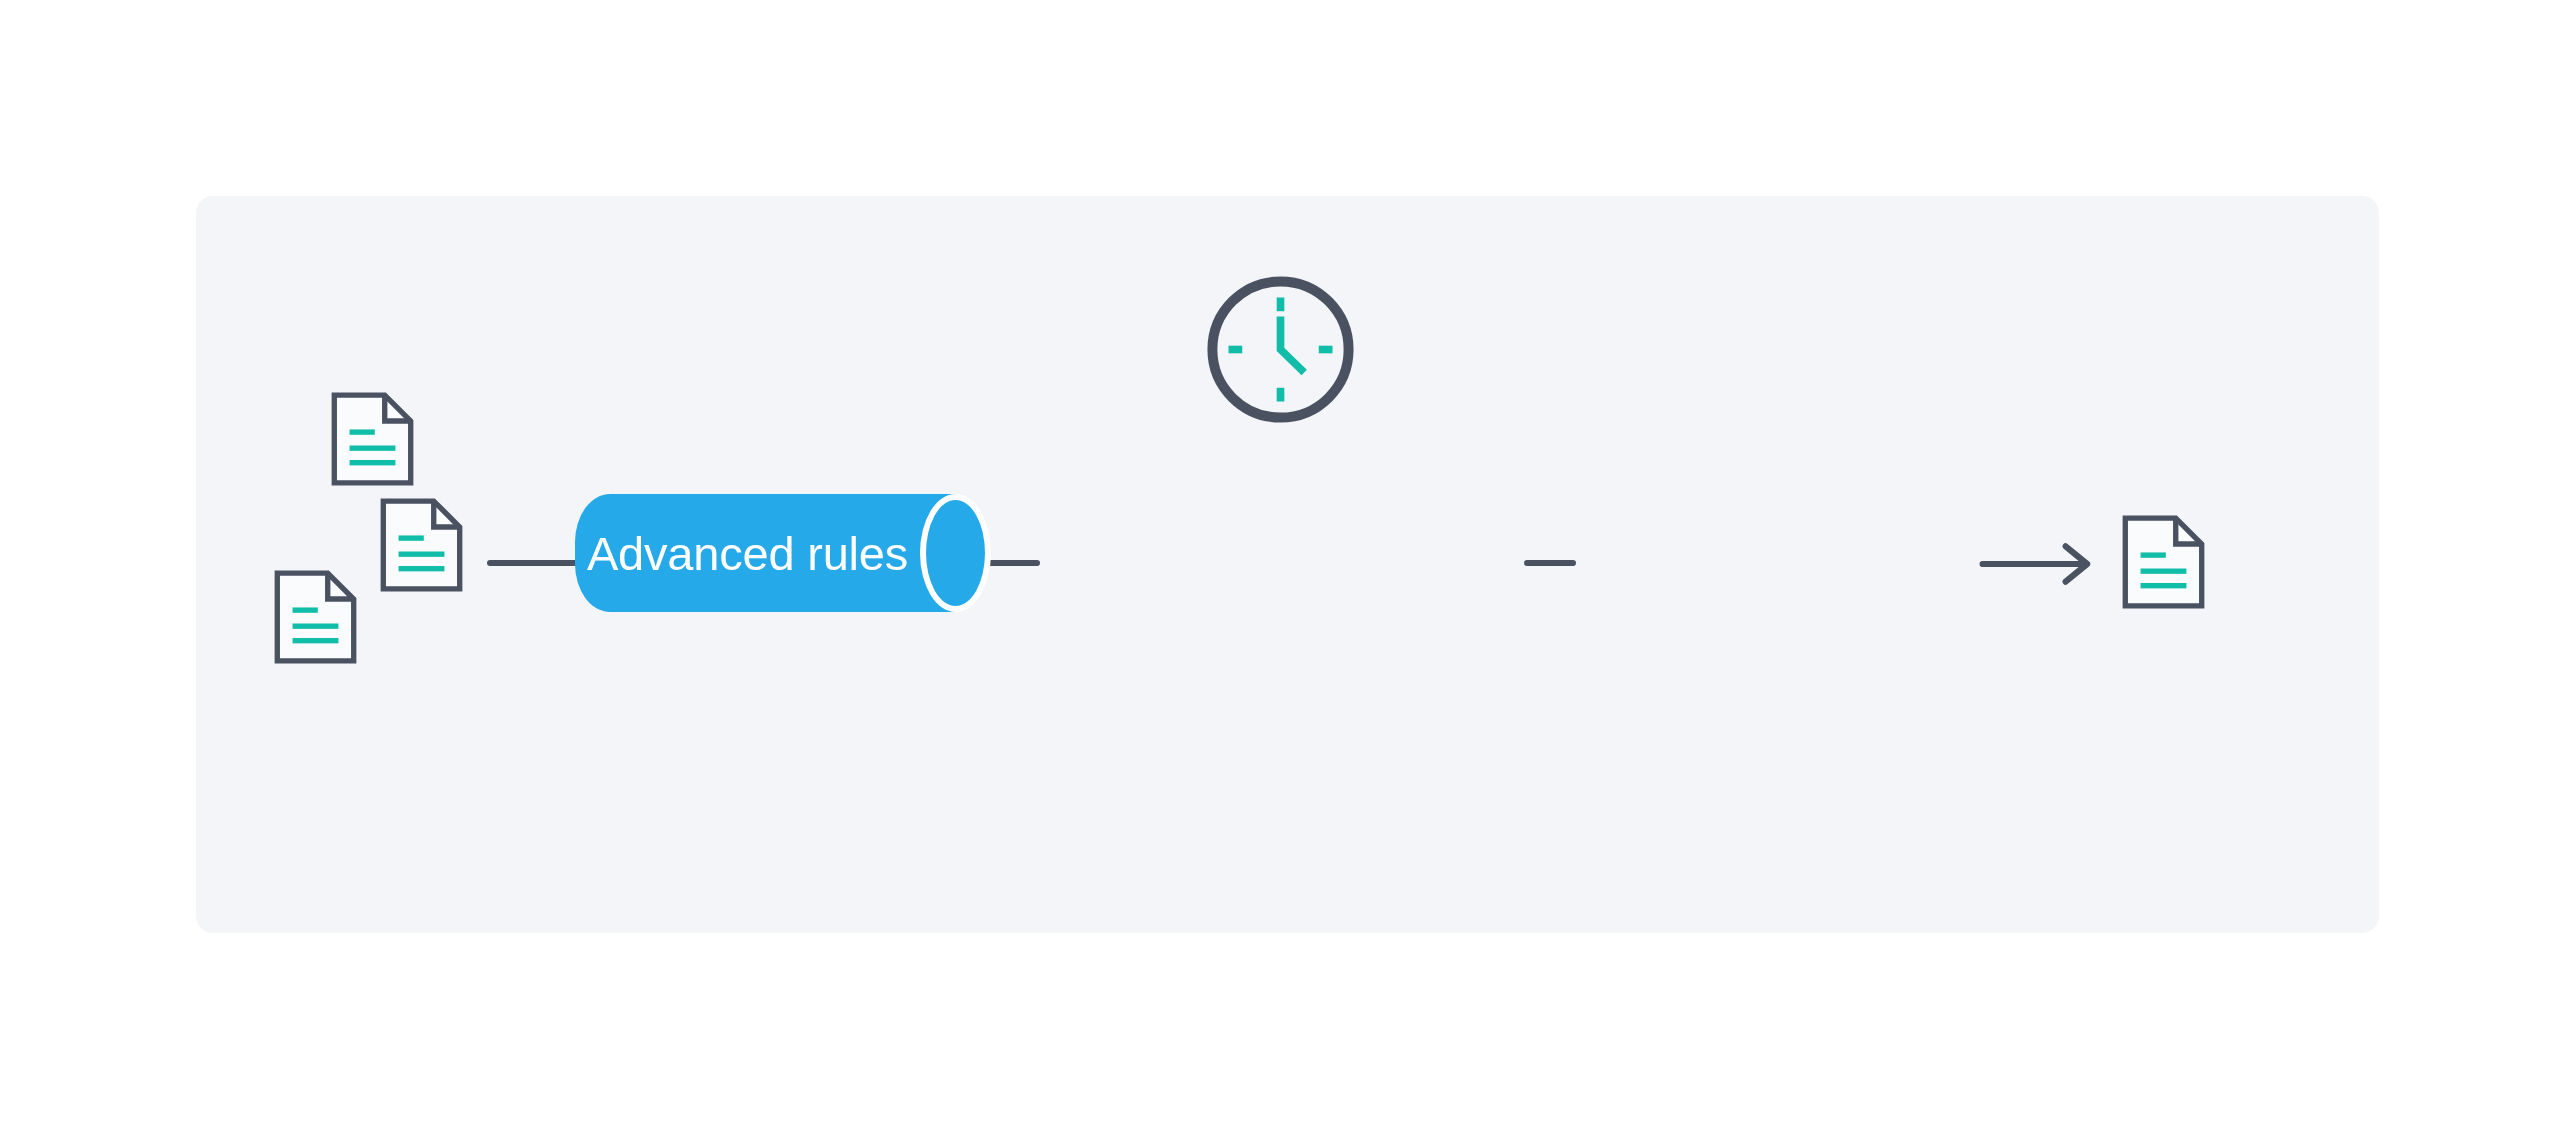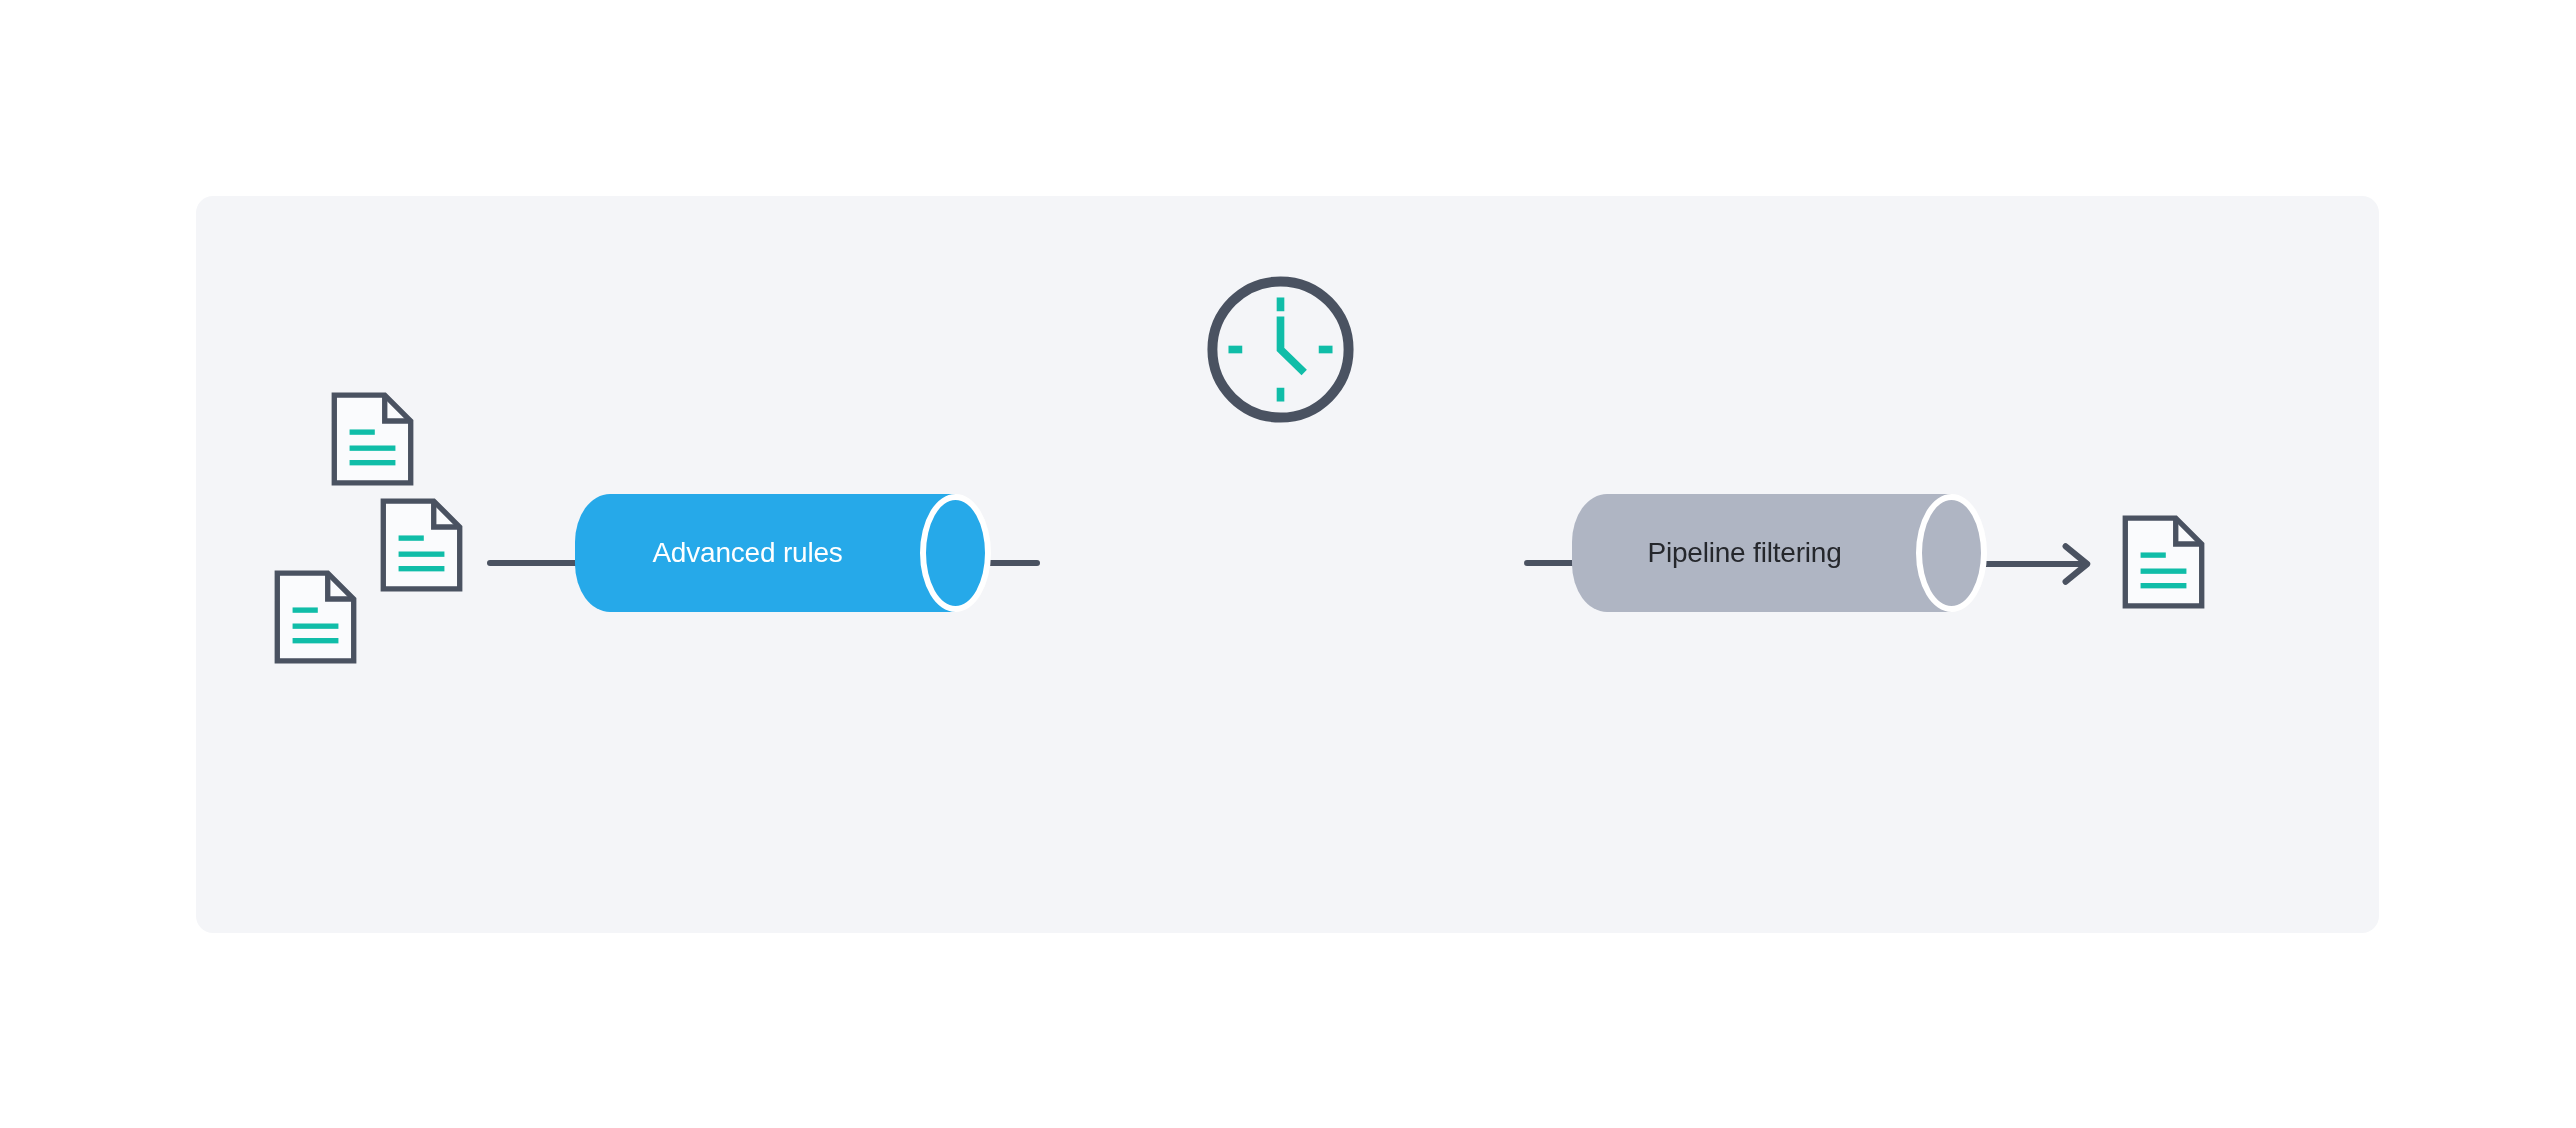--- a/index.html
+++ b/index.html
@@ -42,21 +42,21 @@
     border-top-left-radius:35px 48px;border-bottom-left-radius:35px 48px;
   }
   .cyl-cap{
     position:absolute;right:0;top:0;width:71px;height:118px;
     border-radius:50%;background:var(--fill,#ccc);
     border:6.1px solid var(--cap-ring);box-sizing:border-box;
   }
   .cyl-label{
     position:absolute;left:0;top:0;height:118px;display:flex;
     align-items:center;justify-content:center;box-sizing:border-box;
-    padding-right:35px;font-size:28px;font-weight:500;letter-spacing:-0.2px;
+    padding-right:35px;font-size:47px;font-weight:500;letter-spacing:-0.2px;
     color:var(--label-color,#000);white-space:nowrap;
   }
   svg.flow-arrow{position:absolute;left:1978px;top:537px;width:123px;height:54px;z-index:1;}
   .arrow-stroke{stroke:var(--connector);stroke-width:8;stroke-linecap:round;stroke-linejoin:round;fill:none;}
 </style>
 </head>
 <body>
 
 <div class="stage-area">
   <div class="panel"></div>
@@ -94,25 +94,20 @@
 
   <div class="pipe-conn" style="left:487px;width:94px"></div>
   <div class="pipe-conn" style="left:986px;width:54px"></div>
   <div class="pipe-conn" style="left:1524px;width:52px"></div>
 
   <div class="cylinder" style="left: 575px; width: 416px; --fill: #26a9e9; --label-color: #ffffff;">
     <div class="cyl-body" style="width:380px"></div>
     <div class="cyl-cap"></div>
     <div class="cyl-label" style="width:380px">Advanced rules</div>
   </div>
-  <div class="cylinder" style="left: 1572px; width: 415px; --fill: #afb5c3; --label-color: #25272c;">
-    <div class="cyl-body" style="width:380px"></div>
-    <div class="cyl-cap"></div>
-    <div class="cyl-label" style="width:380px">Pipeline filtering</div>
-  </div>
 
   <svg class="flow-arrow" viewBox="0 0 160 70" aria-hidden="true">
     <line class="arrow-stroke" x1="6" y1="35" x2="136" y2="35"></line>
     <path class="arrow-stroke" d="M114 12 L142 35 L114 58"></path>
   </svg>
 
   <svg class="doc" style="left:2122px;top:515px" viewBox="0 0 108 123" aria-hidden="true">
     <path class="doc-outline" d="M4 4 H70 L104 38 V119 H4 Z"></path>
     <path class="doc-fold" d="M70 4 V38 H104"></path>
     <rect class="doc-line" x="24" y="49" width="33" height="7"></rect>

